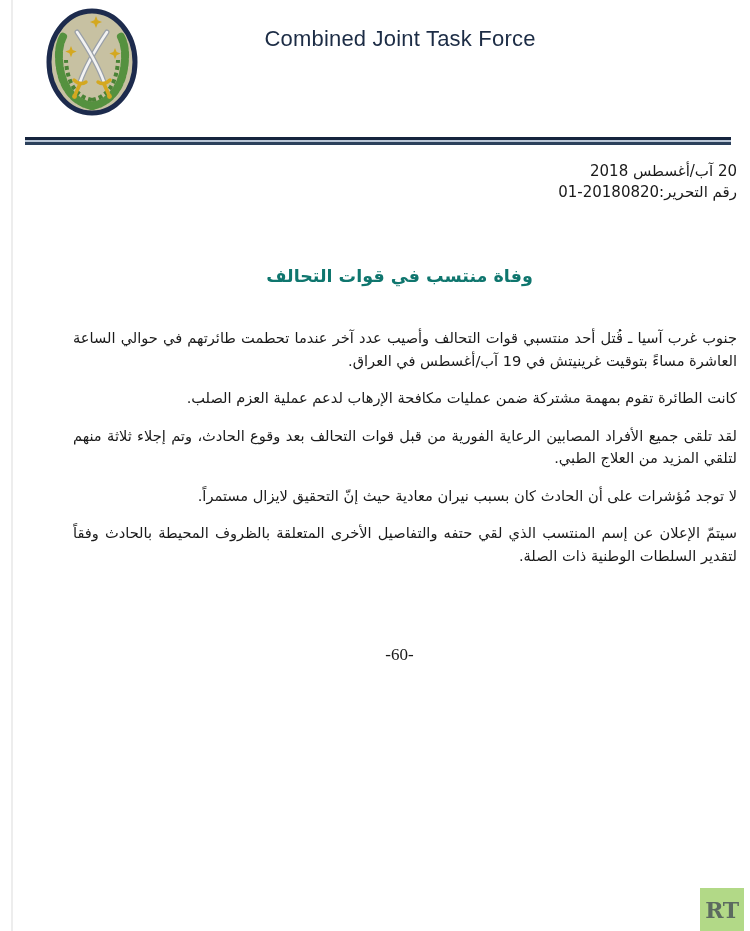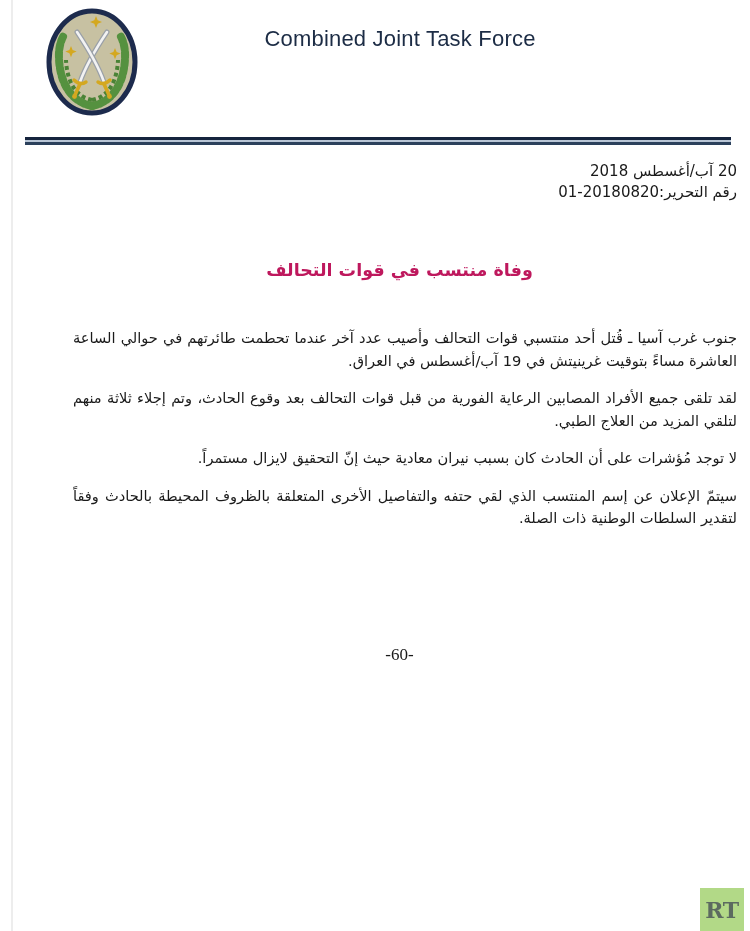--- a/index.html
+++ b/index.html
@@ -16,23 +16,23 @@
   .rule{position:absolute;left:25px;top:137px;width:706px;height:8px;
     background:linear-gradient(to bottom,#16243e 0 36%,#b9c6d6 36% 62%,#2c415c 62% 100%);}
   
   .dateblock{
     position:absolute;top:161px;right:13px;width:400px;
     direction:rtl;text-align:right;
     font-family:"DejaVu Sans",sans-serif;font-size:15px;line-height:21px;color:#1a1a1a;
   }
   
   .doc-title{
-    position:absolute;top:260px;left:62px;right:13px;text-align:center;
+    position:absolute;top:266px;left:62px;right:13px;text-align:center;
     direction:rtl;font-family:"DejaVu Sans",sans-serif;
-    font-size:17.5px;font-weight:bold;color:#be185d;
+    font-size:17.5px;font-weight:bold;color:#0f766e;
   }
   
   .doc-body{
     position:absolute;top:327px;left:62px;right:13px;
     direction:rtl;text-align:justify;text-align-last:right;
     font-family:"DejaVu Sans",sans-serif;font-size:14.6px;line-height:22.5px;color:#1a1a1a;
   }
   .doc-body p{margin:0 0 15px 11px;}
   .endmark{
     position:absolute;top:645px;left:62px;right:13px;text-align:center;
@@ -87,20 +87,21 @@
 
 <div class="dateblock">
   <div>20 آب/أغسطس 2018</div>
   <div>رقم التحرير:20180820-01</div>
 </div>
 
 <div class="doc-title">وفاة منتسب في قوات التحالف</div>
 
 <div class="doc-body">
   <p>جنوب غرب آسيا ـ قُتل أحد منتسبي قوات التحالف وأصيب عدد آخر عندما تحطمت طائرتهم في حوالي الساعة العاشرة مساءً بتوقيت غرينيتش في 19 آب/أغسطس في العراق.</p>
+  <p>كانت الطائرة تقوم بمهمة مشتركة ضمن عمليات مكافحة الإرهاب لدعم عملية العزم الصلب.</p>
   <p>لقد تلقى جميع الأفراد المصابين الرعاية الفورية من قبل قوات التحالف بعد وقوع الحادث، وتم إجلاء ثلاثة منهم لتلقي المزيد من العلاج الطبي.</p>
   <p>لا توجد مُؤشرات على أن الحادث كان بسبب نيران معادية حيث إنّ التحقيق لايزال مستمراً.</p>
   <p>سيتمّ الإعلان عن إسم المنتسب الذي لقي حتفه والتفاصيل الأخرى المتعلقة بالظروف المحيطة بالحادث وفقاً لتقدير السلطات الوطنية ذات الصلة.</p>
 </div>
 
 <div class="endmark">-60-</div>
 
 <div class="rt-badge" id="rt-badge" style="background: rgb(178, 217, 135); color: rgb(92, 107, 96);">RT</div>
 
 </body></html>

